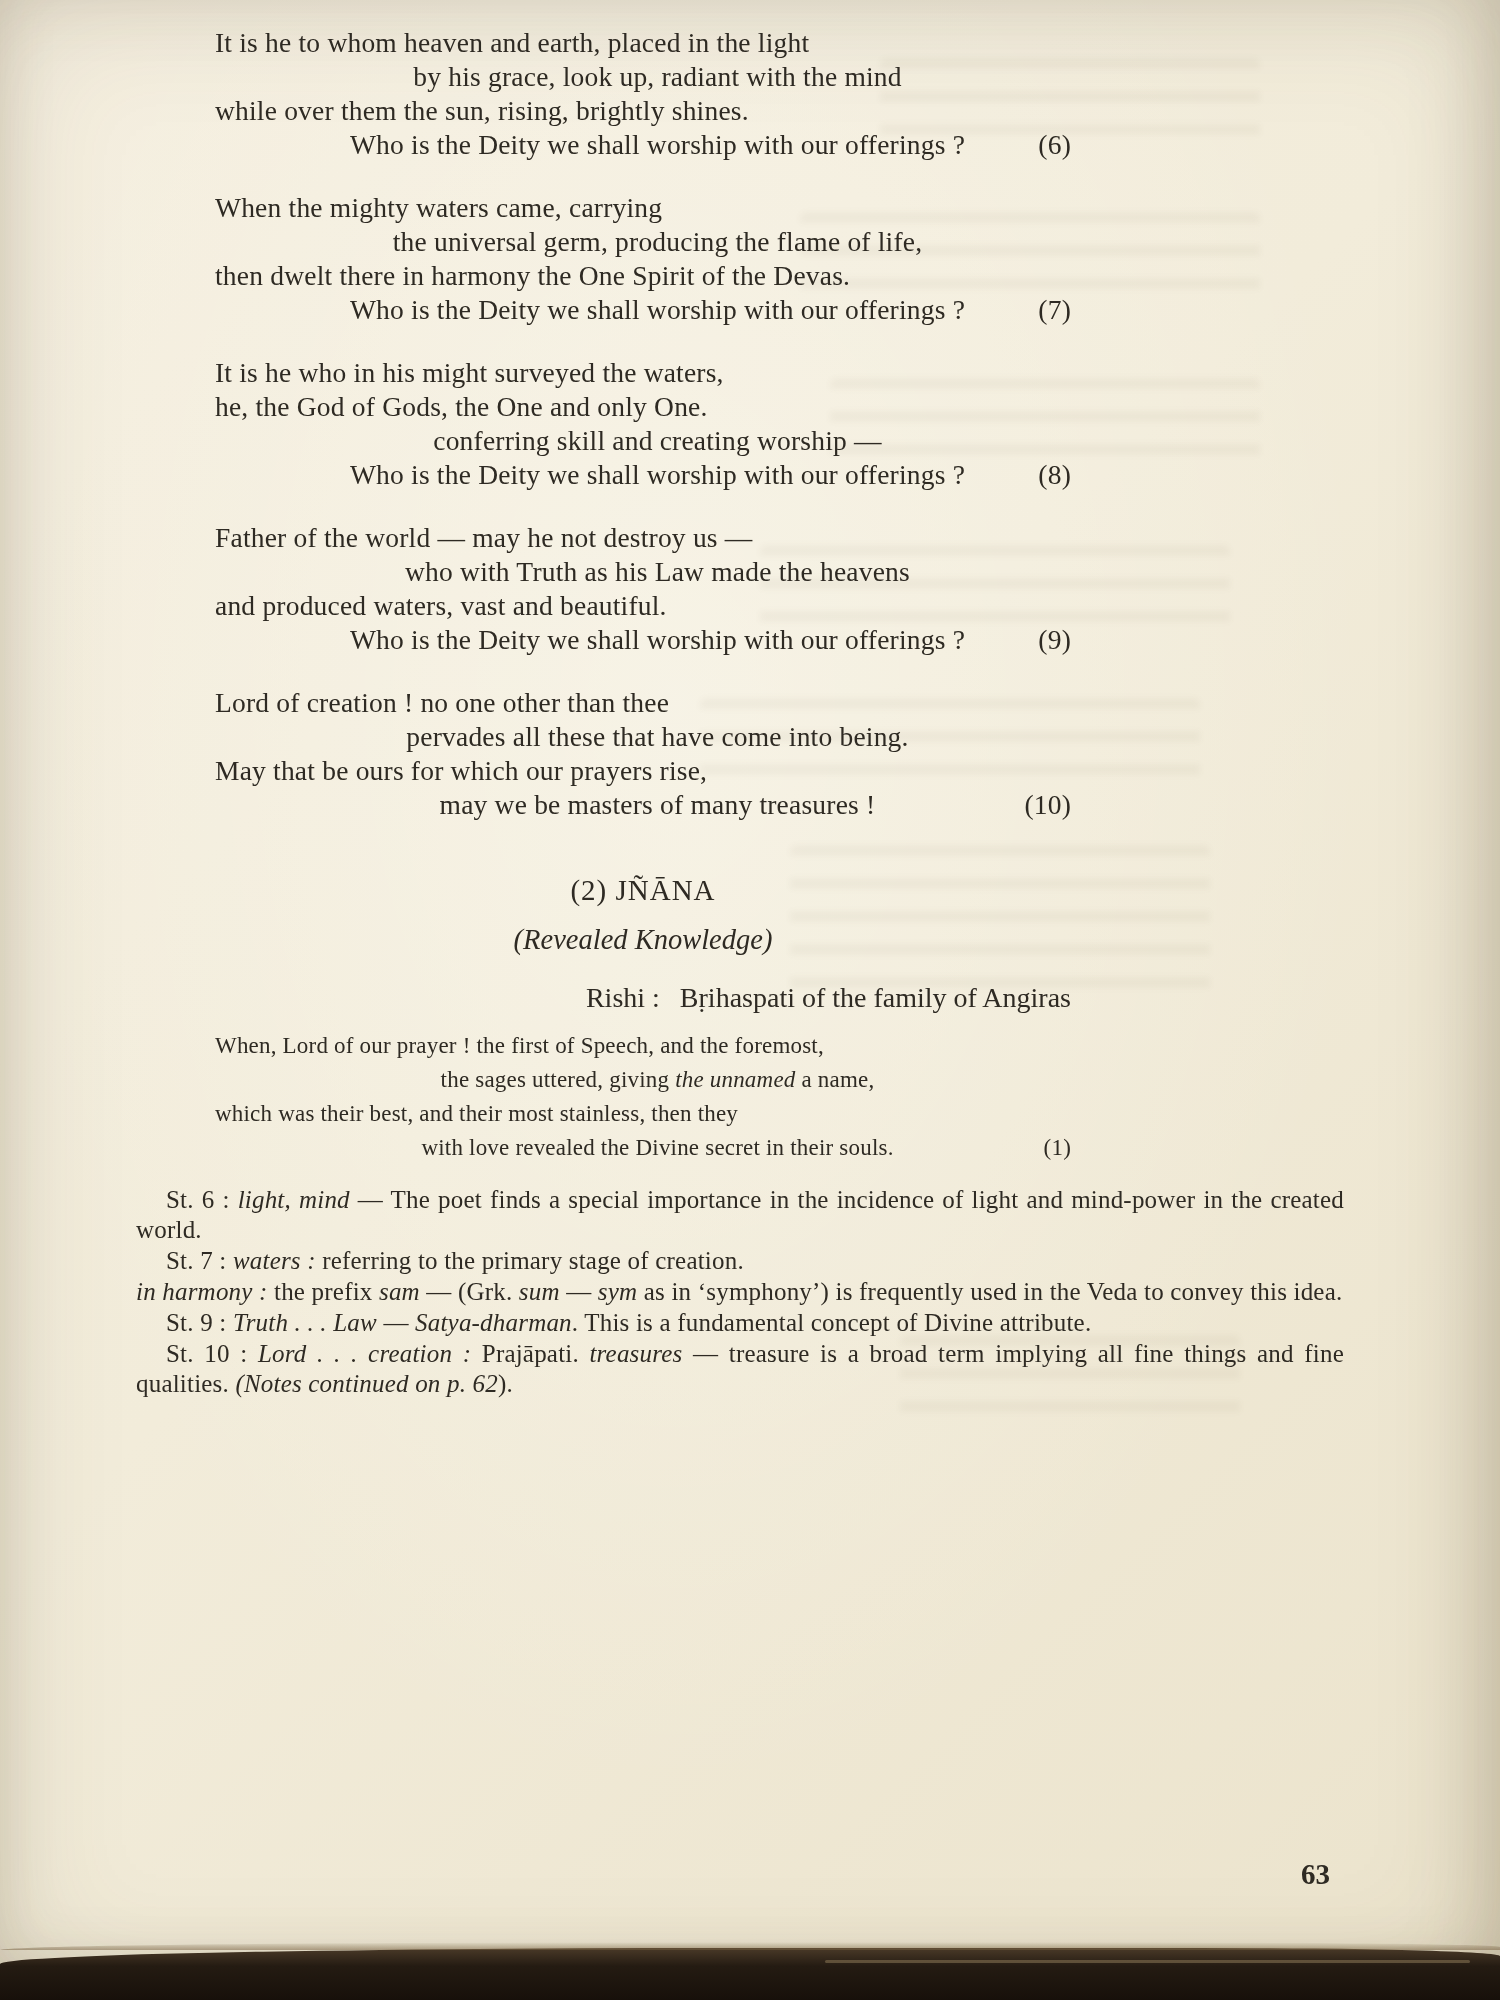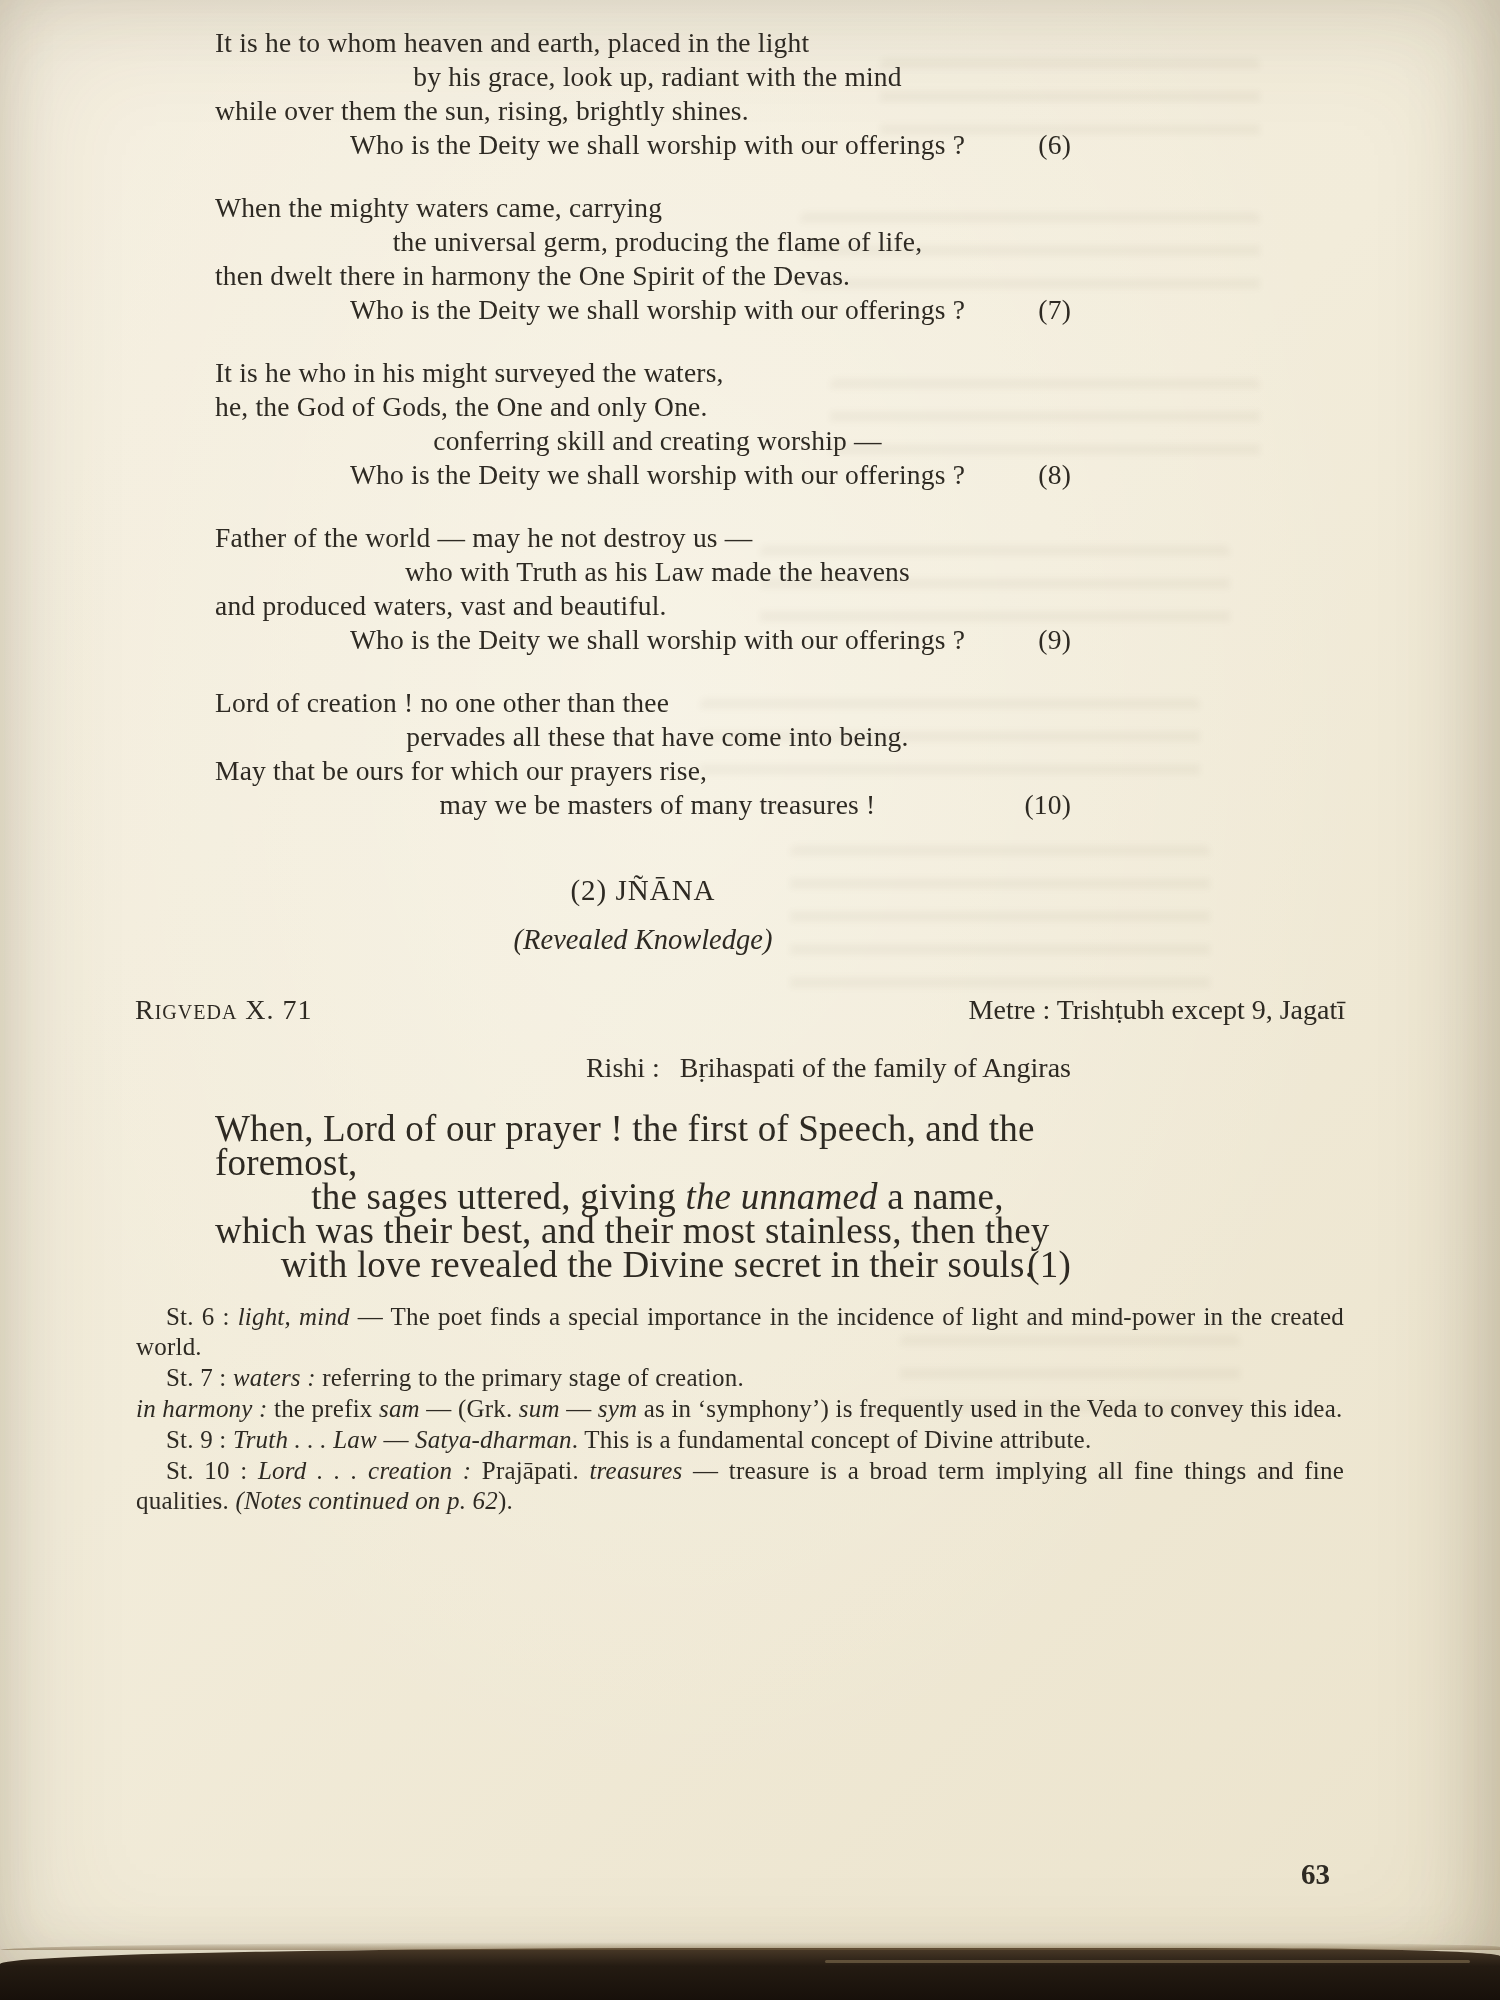--- a/index.html
+++ b/index.html
@@ -36,21 +36,21 @@
   
   .sect-head { margin:50px 0 0 80px; width:856px; text-align:center; font-size:29px; line-height:36px; letter-spacing:1px; }
   .sect-sub  { margin:14px 0 0 80px; width:856px; text-align:center; font-size:28.5px; line-height:36px; font-style:italic; }
 
   .src-row { display:flex; justify-content:space-between; margin-top:34px; font-size:28px; line-height:36px; }
   .source  { font-variant:small-caps; letter-spacing:1px; }
 
   .rishi { margin:22px 0 0 80px; width:856px; text-align:right; font-size:28px; line-height:36px; }
   .rishi .val { margin-left:20px; }
 
-  .stanza-one-wrap { margin-left:80px; width:856px; margin-top:26px; font-size:37px; line-height:34px; letter-spacing:.2px; }
+  .stanza-one-wrap { margin-left:80px; width:856px; margin-top:13px; font-size:23px; line-height:34px; letter-spacing:.2px; }
 
   
   .footnotes { margin-top:20px; font-size:25px; line-height:30px; text-align:justify; letter-spacing:.2px; }
   .fnote { margin:1px; }
   .fnote.find { text-indent:30px; }
 
   .page-number { position:absolute; right:170px; top:1858px; font-size:29px; font-weight:bold; z-index:4; }
 
   
   .ghost {
@@ -126,24 +126,20 @@
           <div class="line"><span>Lord of creation ! no one other than thee</span></div>
           <div class="line ind"><span>pervades all these that have come into being.</span></div>
           <div class="line"><span>May that be ours for which our prayers rise,</span></div>
           <div class="line ind"><span>may we be masters of many treasures !</span><span class="num">(10)</span></div>
         </div>
       </div>
 
     <div class="sect-head">(2) JÑĀNA</div>
     <div class="sect-sub">(Revealed Knowledge)</div>
 
-    <div class="src-row">
-      <span class="source">Rigveda X. 71</span>
-      <span class="metre">Metre :  Trishṭubh except 9, Jagatī</span>
-    </div>
 
     <div class="rishi">
       <span>Rishi :</span><span class="val">Bṛihaspati of the family of Angiras</span>
     </div>
 
     <div class="stanza-one-wrap">
         <div class="stanza">
           <div class="line"><span>When, Lord of our prayer ! the first of Speech, and the foremost,</span></div>
           <div class="line ind"><span>the sages uttered, giving </span><span class="it">the unnamed</span><span> a name,</span></div>
           <div class="line"><span>which was their best, and their most stainless, then they</span></div>

